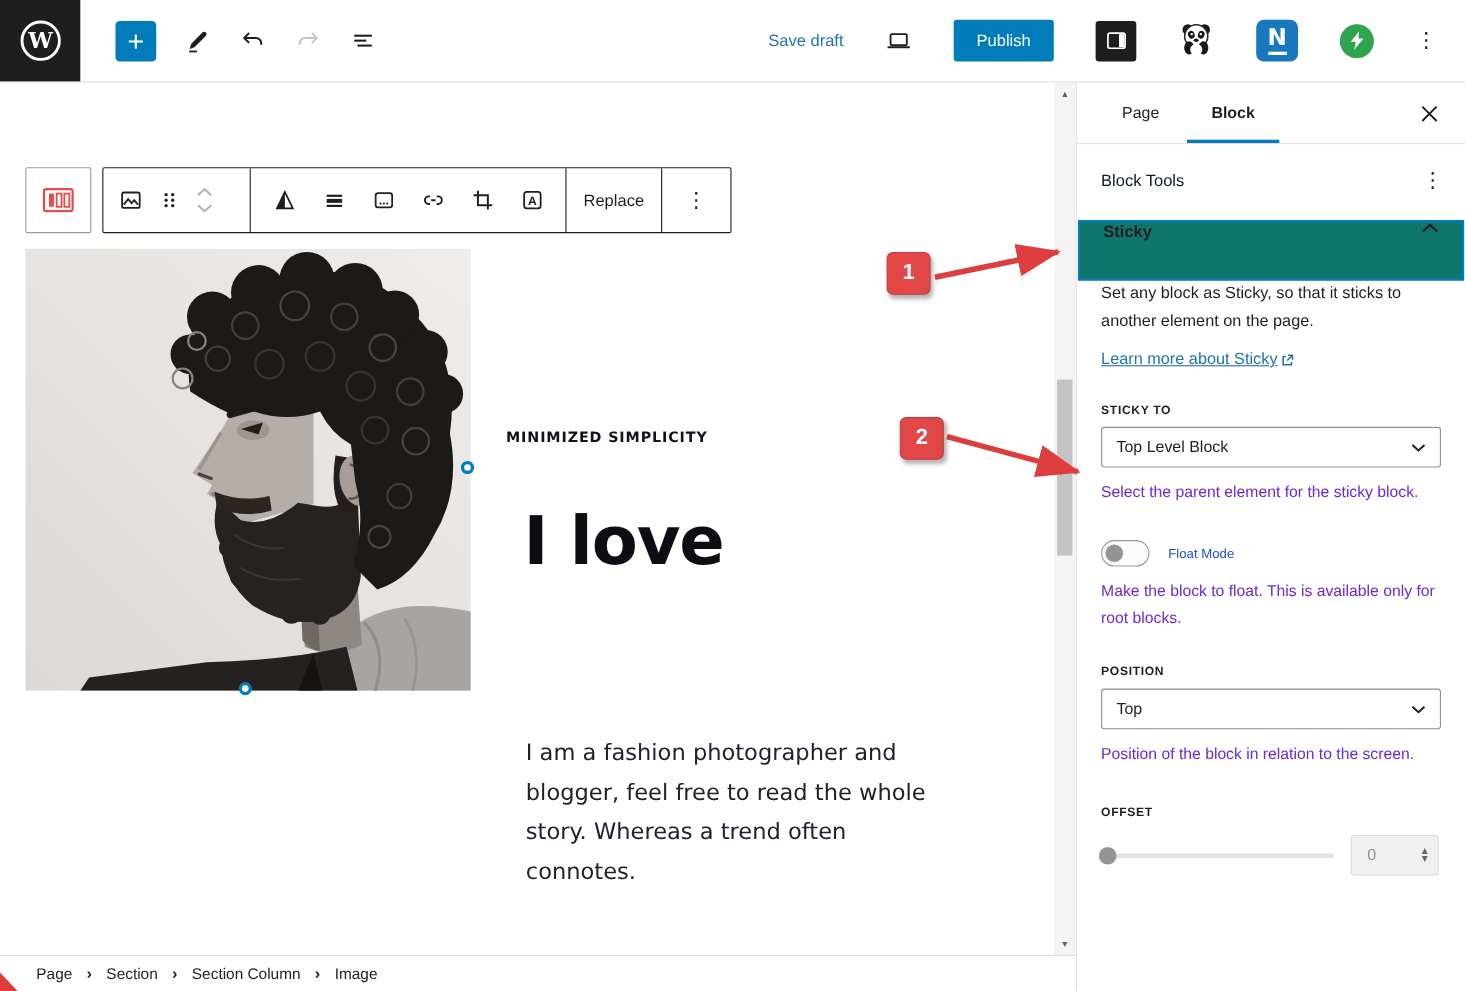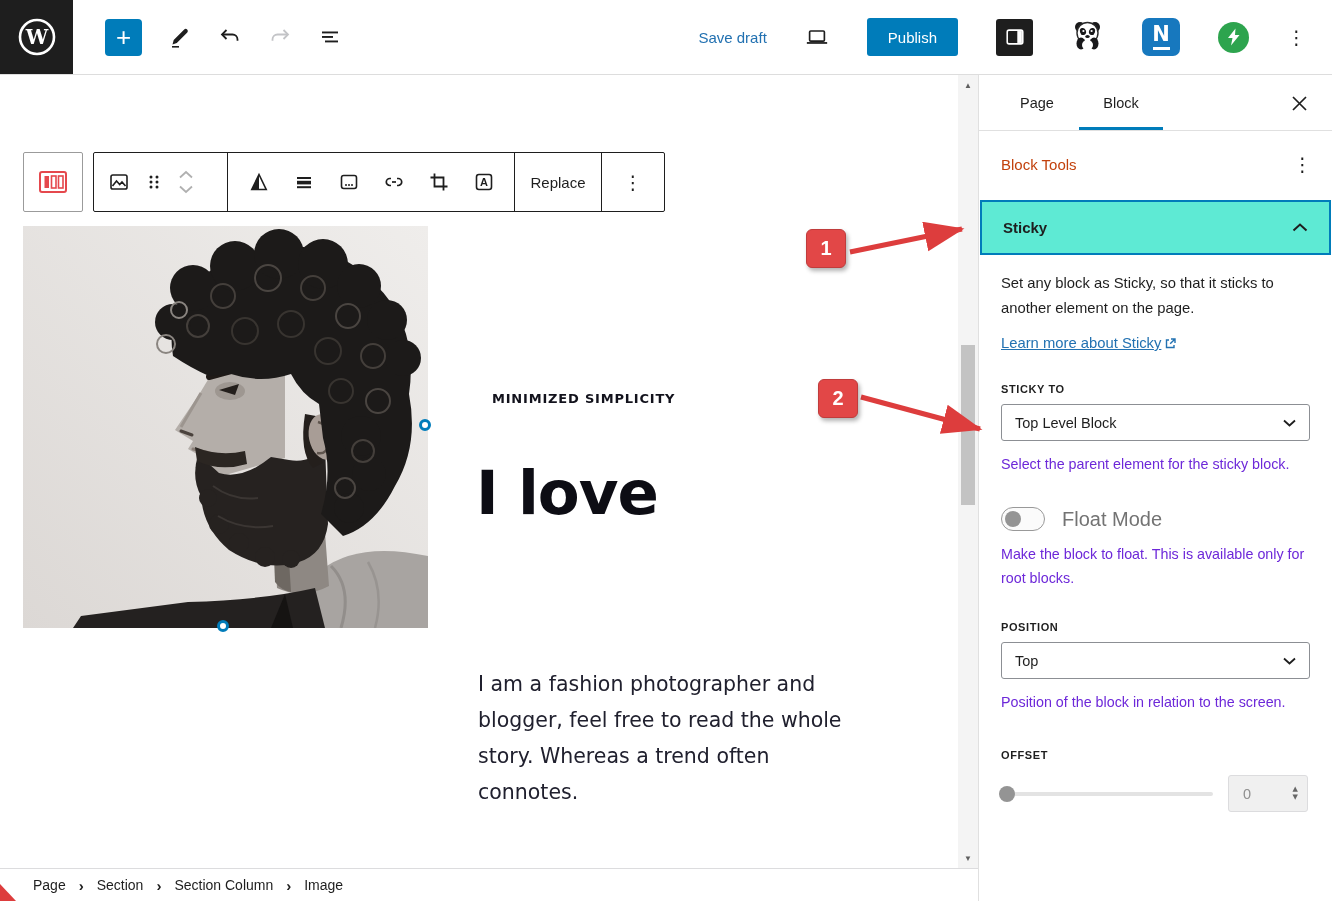--- a/index.html
+++ b/index.html
@@ -42,21 +42,21 @@
   .chev-stack { display:flex; flex-direction:column; gap:4px; align-items:center; }
   .tb-btn { display:flex; align-items:center; justify-content:center; cursor:pointer; }
 
   
   .image-block { position:absolute; left:23px; top:151px; width:405px; height:402px; cursor:pointer; }
   .image-block svg { display:block; }
   .handle { position:absolute; width:12px; height:12px; border:3.5px solid #007cba; border-radius:50%; background:#fff; z-index:5; cursor:grab; }
   .handle.right { left:419px; top:344px; }
   .handle.bottom { left:217px; top:545px; }
 
-  .eyebrow { position:absolute; left:492px; top:316px; font-family:"DejaVu Sans", sans-serif;
+  .eyebrow { position:absolute; left:460px; top:316px; font-family:"DejaVu Sans", sans-serif;
              font-size:13px; font-weight:bold; letter-spacing:0.8px; color:#12121c; }
   .big-heading { position:absolute; left:476px; top:371px; font-family:"DejaVu Sans", sans-serif;
                  font-size:61px; line-height:94px; font-weight:bold; color:#0d0d14; letter-spacing:-1px; white-space:nowrap; }
   .para { position:absolute; left:478px; top:591px; width:398px; font-family:"DejaVu Sans", sans-serif;
           font-size:20.5px; line-height:36px; color:#20202e; }
 
   
   .scrollbar { position:absolute; top:75px; left:958px; width:20px; height:793px; background:#f4f4f4; z-index:10; }
   .scroll-arrow { position:absolute; left:0; width:20px; height:16px; display:flex; align-items:center; justify-content:center;
                   font-size:8px; color:#5f5f5f; cursor:pointer; }
@@ -69,41 +69,41 @@
             border-top:1px solid #dcdcde; display:flex; align-items:center; padding-left:33px; gap:13px;
             font-size:14px; color:#1e1e1e; z-index:12; }
   .crumb { cursor:pointer; }
   .crumb-sep { color:#1e1e1e; font-size:15px; font-weight:bold; line-height:1; }
 
   
   .sidebar { position:absolute; top:75px; right:0; width:354px; height:826px; background:#fff;
              border-left:1px solid #e0e0e0; z-index:15; }
   .sb-tabs { position:relative; height:56px; border-bottom:1px solid #e0e0e0; display:flex; align-items:stretch; padding-left:16px; }
   .sb-tab { width:84px; display:flex; align-items:center; justify-content:center; font-size:14.5px; color:#1e1e1e; cursor:pointer; position:relative; }
-  .sb-tab.active { font-weight:400; }
+  .sb-tab.active { font-weight:700; }
   .sb-tab.active::after { content:""; position:absolute; left:0; right:0; bottom:0; height:3.5px; background:#007cba; }
   .sb-close { position:absolute; right:22px; top:17px; width:22px; height:22px; display:flex; align-items:center; justify-content:center; cursor:pointer; }
   .tools-row { height:67px; display:flex; align-items:center; justify-content:space-between; padding:0 20px 0 22px; }
-  .tools-title { font-size:15px; font-weight:500; color:#c2410c; }
-  .sticky-hdr { margin:2px 1px 0 1px; border:2.5px solid #007cba; height:55px; display:flex; align-items:center;
-                justify-content:space-between; padding:0 20px 0 21px; cursor:pointer; background:#5eead4; }
+  .tools-title { font-size:15px; font-weight:500; color:#0f172a; }
+  .sticky-hdr { margin:2px 1px 0 1px; border:2.5px solid #007cba; height:55px; display:flex; align-items:flex-start;
+                justify-content:space-between; padding:0 20px 0 21px; cursor:pointer; background:#0f766e; }
   .sticky-title { font-size:15px; font-weight:600; color:#1e1e1e; }
-  .panel-body { padding:16px 22px 0 22px; }
+  .panel-body { padding:0 22px 0 22px; }
   .desc { font-size:14.8px; line-height:25px; color:#1e1e1e; width:320px; }
   .learn { margin-top:14px; display:inline-flex; align-items:center; gap:3px; color:#2271b1; font-size:14.8px;
            text-decoration:underline; cursor:pointer; }
   .sec-label { margin-top:31px; font-size:11px; font-weight:bold; letter-spacing:0.6px; color:#1e1e1e; text-transform:uppercase; }
   .select { margin-top:9px; height:37px; border:1px solid #8c8f94; border-radius:3px; background:#fff;
             display:flex; align-items:center; justify-content:space-between; padding:0 12px 0 13px; font-size:14.5px;
             color:#1e1e1e; cursor:pointer; }
   .help { margin-top:11px; font-size:14.3px; color:#6d28d9; line-height:24px; }
   .float-row { margin-top:31px; display:flex; align-items:center; gap:17px; }
   .toggle { position:relative; width:44px; height:24px; border-radius:12px; background:#fbfbfb; border:1.5px solid #999; cursor:pointer; }
   .toggle .knob { position:absolute; left:3px; top:2.5px; width:16px; height:16px; border-radius:50%; background:#949494; }
-  .float-label { font-size:20px; color:#737373; }
+  .float-label { font-size:12px; color:#1d4ed8; }
   .offset-row { margin-top:14px; display:flex; align-items:center; gap:15px; }
   .slider { position:relative; width:212px; height:4px; background:#e3e3e3; border-radius:2px; cursor:pointer; }
   .slider .thumb { position:absolute; left:-2px; top:-6px; width:16px; height:16px; border-radius:50%; background:#949494; cursor:grab; }
   .numbox { width:80px; height:37px; background:#f0f0f0; border:1px solid #dcdcde; border-radius:3px;
             display:flex; align-items:center; justify-content:space-between; padding:0 9px 0 14px; }
   .numval { color:#8f8f8f; font-size:14.5px; }
   .spin { display:flex; flex-direction:column; gap:1px; align-items:center; cursor:pointer; }
   .spin span { font-size:7px; color:#666; line-height:1; font-family:"DejaVu Sans", sans-serif; }
 
   

